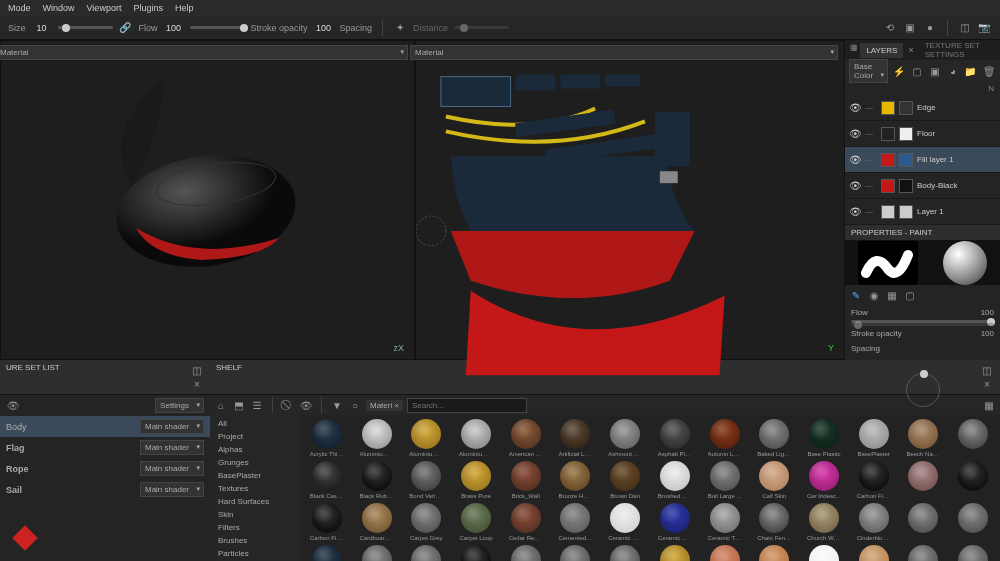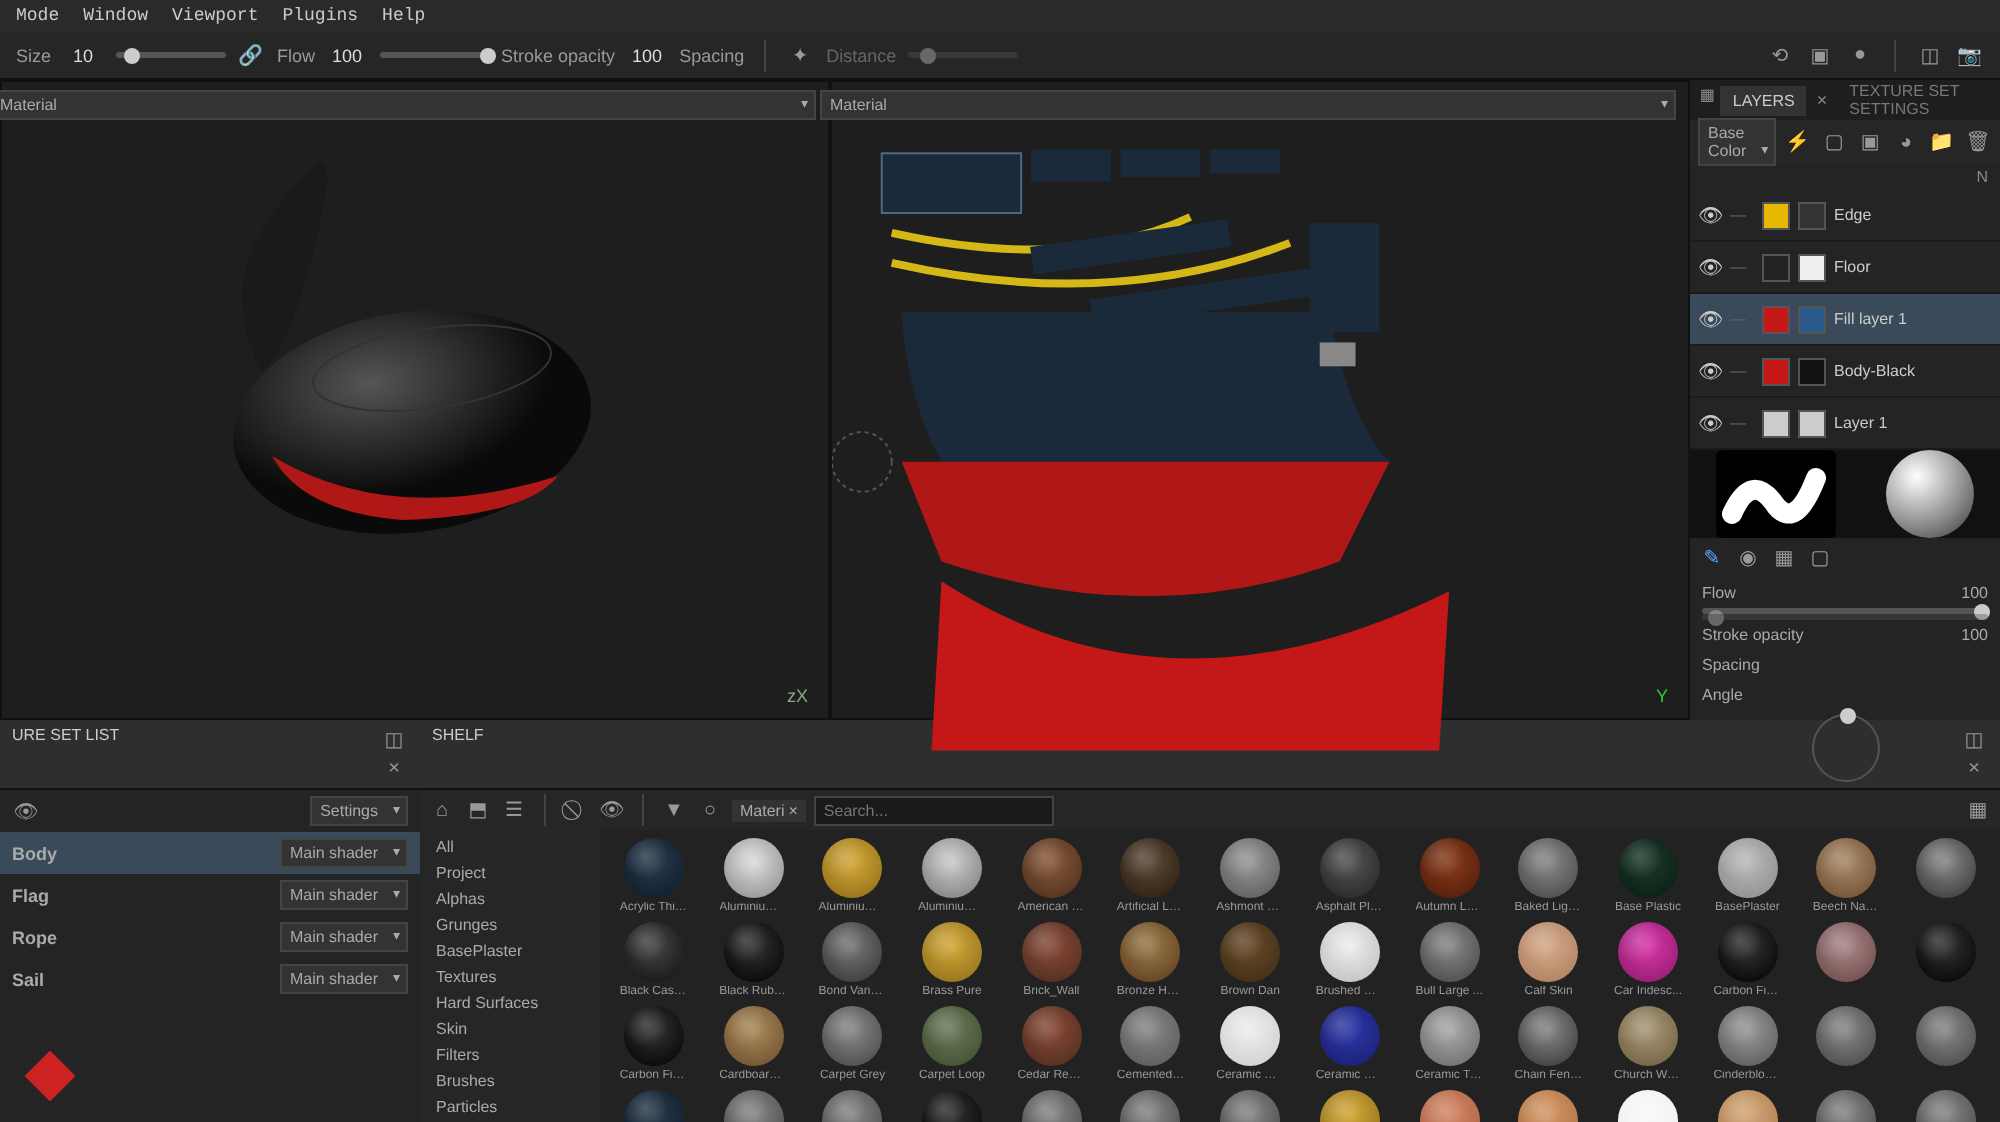--- a/index.html
+++ b/index.html
@@ -1,19 +1,19 @@
 <!DOCTYPE html>
 <html><head>
 <meta charset="utf-8">
 <style>
 * { margin:0; padding:0; box-sizing:border-box; font-family:Arial,sans-serif; }
 body { background:#1a1a1a; color:#aaa; font-size:10px; width:1000px; height:561px; overflow:hidden; position:relative; }
 .row { display:flex; align-items:center; }
 .menubar { height:16px; background:#2a2a2a; padding:0 8px; gap:12px; font-size:9px; color:#ccc; }
-.menubar span { cursor:default;font-family:Liberation Mono, monospace; }
+.menubar span { cursor:default; }
 .toolbar { height:24px; background:#262626; padding:2px 8px; gap:6px; font-size:9px; border-bottom:1px solid #111; }
 .toolbar .lbl { color:#999; }
 .toolbar .val { color:#ddd; width:20px; text-align:center; }
 .slider { width:55px; height:3px; background:#555; position:relative; border-radius:2px; }
 .slider .knob { position:absolute; width:8px; height:8px; background:#ccc; border-radius:50%; top:-2.5px; }
 .sep { width:1px; height:16px; background:#444; margin:0 4px; }
 .icon-sm { width:14px; height:14px; display:flex; align-items:center; justify-content:center; color:#999; font-size:10px; }
 .main { display:flex; height:320px; }
 .viewport { position:relative; background:#1e1e1e; border:1px solid #111; }
 .vp1 { width:415px; }
@@ -191,20 +191,23 @@
         <div class="row layer">
           <span class="eye">👁</span>
     <span style="width:12px;color:#666;font-size:8px">—</span>
     <div class="sw" style="background:#ccc"></div>
     <div class="sw" style="background:#ccc"></div>
     <span class="layer-name">Layer 1</span>
         </div>
       </div>
     <div style="flex:1"></div>
 
+    <div class="panel-hdr">
+        <span>PROPERTIES - PAINT</span>
+      </div>
     <div class="preview-strip">
       <div class="preview-brush">
         <svg width="60" height="44">
             <path d="M 8 32 Q 18 10 30 28 Q 40 40 50 14" stroke="#fff" stroke-width="10" fill="none" stroke-linecap="round"></path>
           </svg>
       </div>
       <div class="preview-sphere"></div>
     </div>
     <div class="row" style="padding:3px 4px;gap:4px">
       <span class="icon-sm" style="color:#5af">✎</span>
@@ -260,21 +263,21 @@
           <span class="icon-sm">◫</span> 
           <span class="icon-sm">×</span>
         </span>
     </div>
     <div class="ts-row">
       <span class="icon-sm">👁</span>
       <div class="dd">Settings</div>
     </div>
     <div class="tslist-body" id="texset-rows">
         <div class="ts-row sel">
-          <span style="font-weight:bold">Body</span>
+          <span style="font-weight:normal">Body</span>
     <div class="dd">Main shader</div>
         </div>
         <div class="ts-row">
           <span style="font-weight:bold">Flag</span>
     <div class="dd">Main shader</div>
         </div>
         <div class="ts-row">
           <span style="font-weight:bold">Rope</span>
     <div class="dd">Main shader</div>
         </div>

